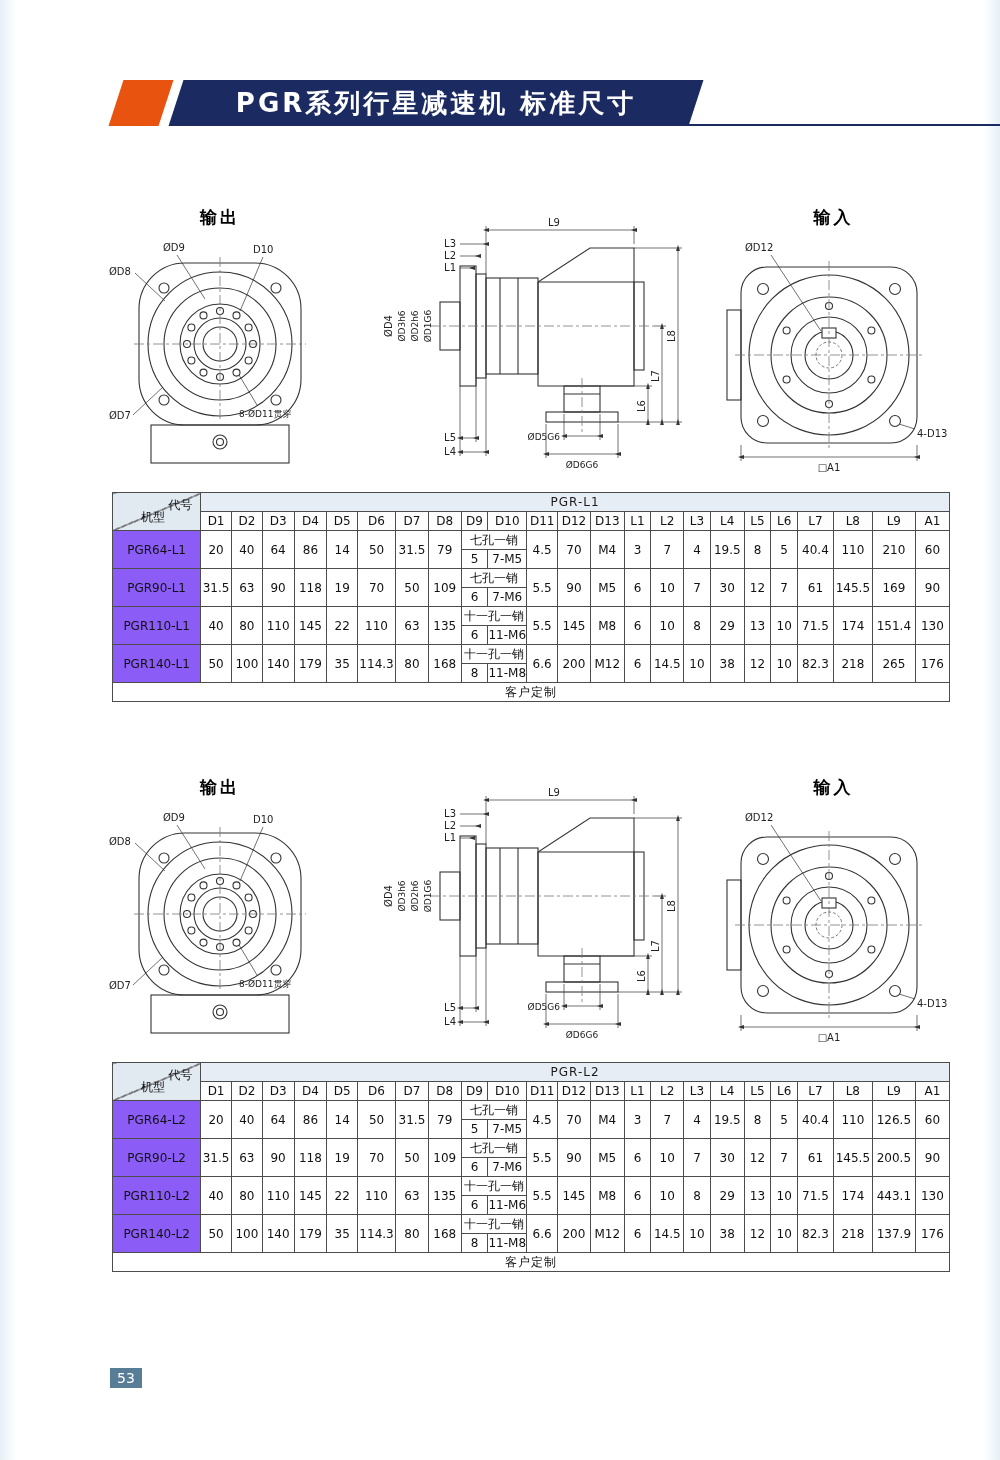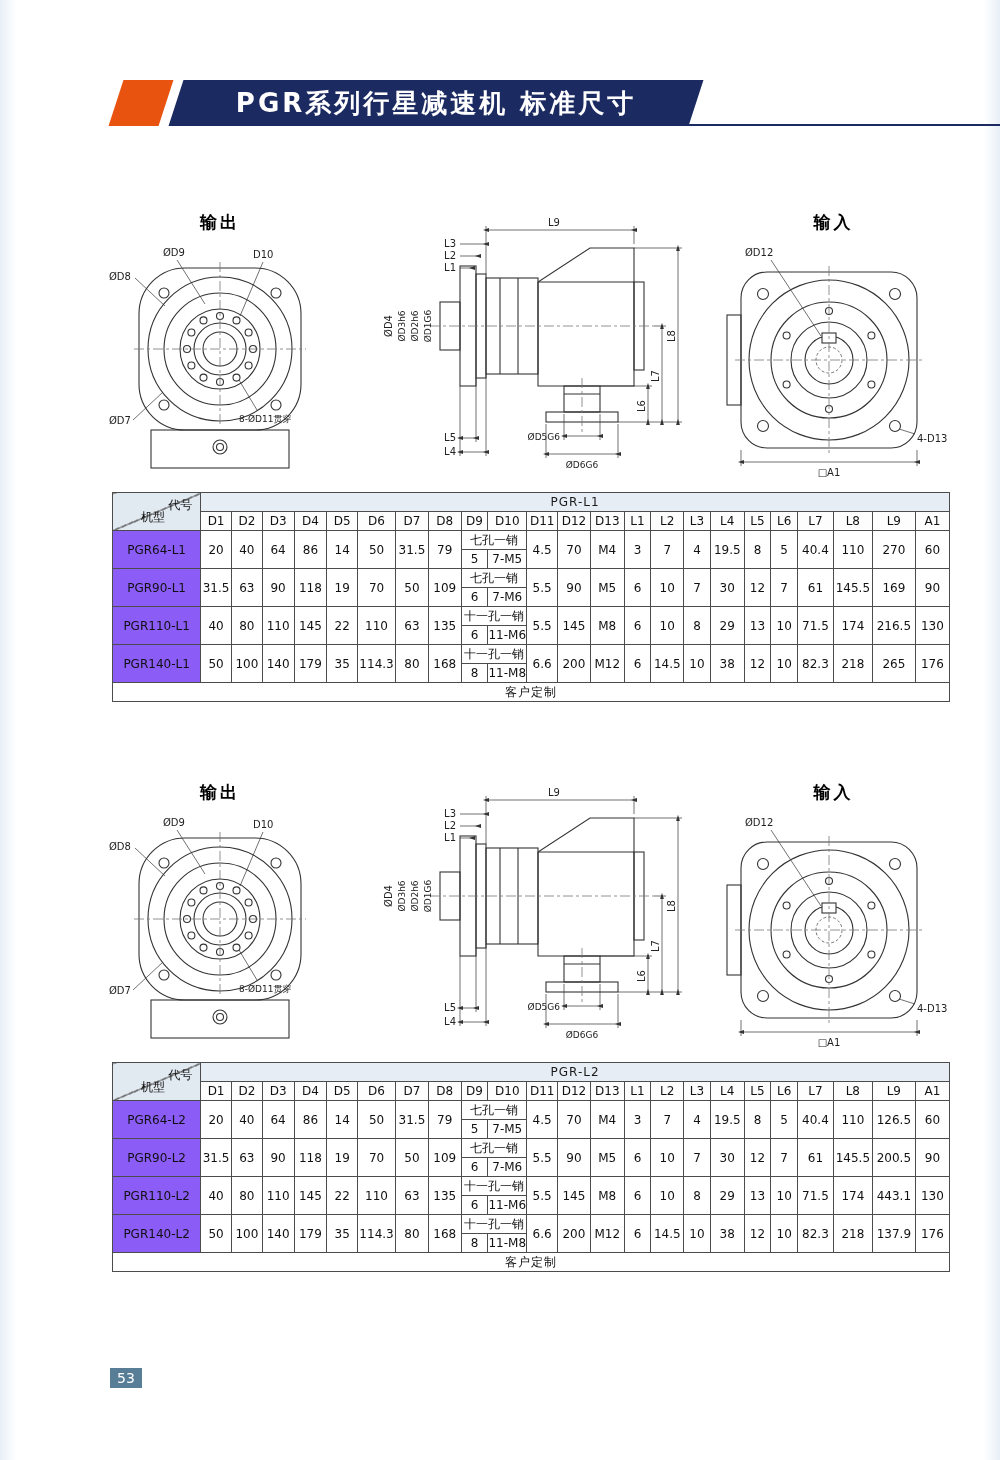--- a/index.html
+++ b/index.html
@@ -25,21 +25,21 @@
   .navy-band h1 {
     transform:skewX(18deg);
     color:#ffffff; font-size:26px; font-weight:bold; letter-spacing:3px; white-space:nowrap;
   }
   .header-rule { position:absolute; left:640px; top:44px; width:360px; height:2px; background:#1b2a60; }
 
   
   .dwg-section { position:absolute; left:106px; width:850px; height:300px; }
   #dwg-1 { top:186px; }
   #dwg-2 { top:756px; }
-  .dwg-row { display:flex; justify-content:space-between; align-items:flex-end; width:850px; }
+  .dwg-row { display:flex; justify-content:space-between; align-items:center; width:850px; }
   .dwg-col { display:flex; flex-direction:column; align-items:center; }
   .dwg-col.out { width:228px; padding-top:14px; }
   .dwg-col.side { width:352px; padding-top:0; }
   .dwg-col.in  { width:245px; padding-top:14px; }
   .dwg-title { font-size:17px; font-weight:bold; letter-spacing:3px; margin-bottom:6px; color:#000; }
   svg { display:block; }
   svg text { font-family:"DejaVu Sans","Liberation Sans",sans-serif; }
 
   
   .table-section { position:absolute; left:112px; width:840px; }
@@ -328,21 +328,21 @@
           <td rowspan="2">70</td>
           <td rowspan="2">M4</td>
           <td rowspan="2">3</td>
           <td rowspan="2">7</td>
           <td rowspan="2">4</td>
           <td rowspan="2">19.5</td>
           <td rowspan="2">8</td>
           <td rowspan="2">5</td>
           <td rowspan="2">40.4</td>
           <td rowspan="2">110</td>
-          <td rowspan="2">270</td>
+          <td rowspan="2">210</td>
           <td rowspan="2">60</td>
         </tr>
         <tr>
           <td>5</td>
           <td>7-M5</td>
         </tr>
         <tr>
           <td class="model" rowspan="2">PGR90-L1</td>
           <td rowspan="2">31.5</td>
           <td rowspan="2">63</td>
@@ -386,21 +386,21 @@
           <td rowspan="2">145</td>
           <td rowspan="2">M8</td>
           <td rowspan="2">6</td>
           <td rowspan="2">10</td>
           <td rowspan="2">8</td>
           <td rowspan="2">29</td>
           <td rowspan="2">13</td>
           <td rowspan="2">10</td>
           <td rowspan="2">71.5</td>
           <td rowspan="2">174</td>
-          <td rowspan="2">216.5</td>
+          <td rowspan="2">151.4</td>
           <td rowspan="2">130</td>
         </tr>
         <tr>
           <td>6</td>
           <td>11-M6</td>
         </tr>
         <tr>
           <td class="model" rowspan="2">PGR140-L1</td>
           <td rowspan="2">50</td>
           <td rowspan="2">100</td>

